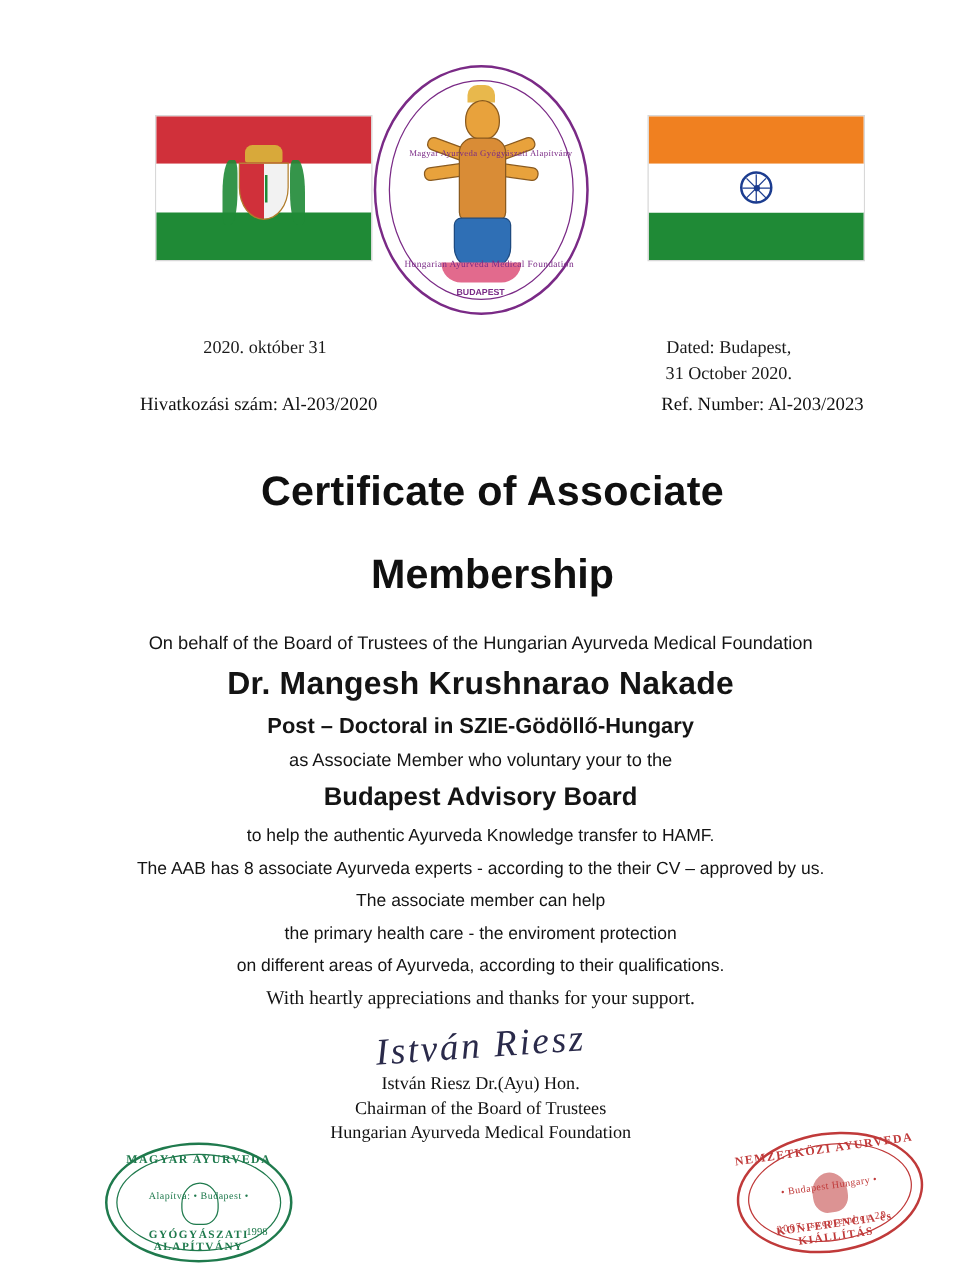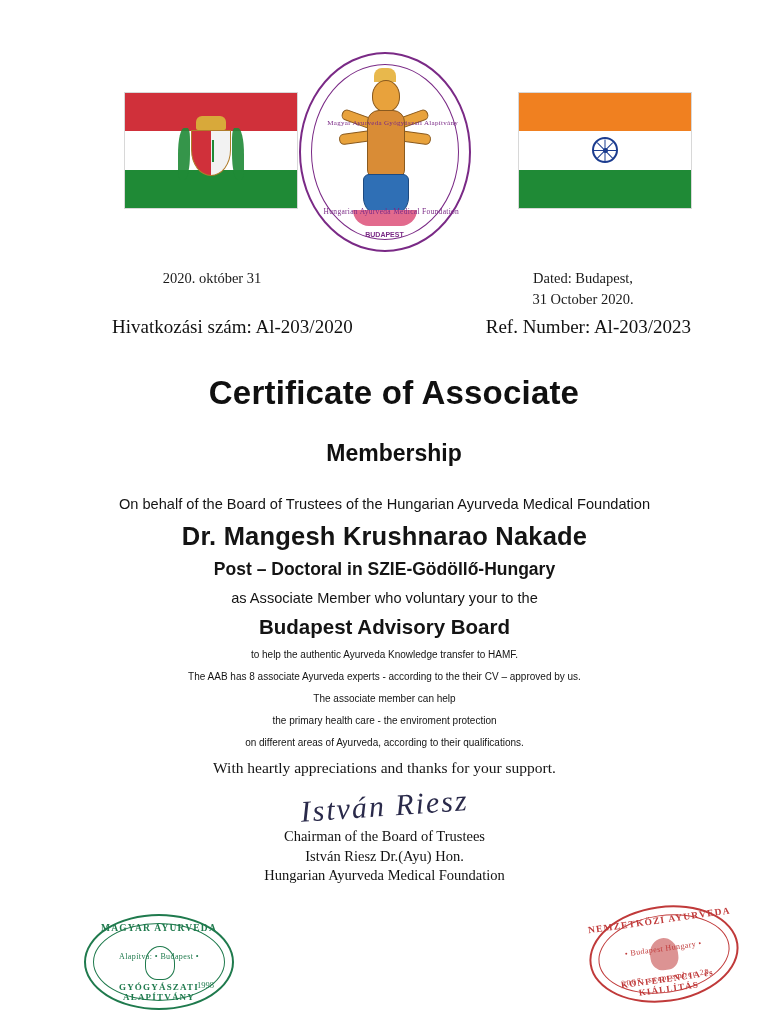--- a/index.html
+++ b/index.html
@@ -257,39 +257,39 @@
     top: 0;
     text-align: center;
     width: 220px;
     line-height: 1.45;
   }
   .refs {
     position: relative;
     margin-top: 56px;
     height: 24px;
     font-family: "Liberation Serif", serif;
-    font-size: 19px;
+    font-size: 15px;
   }
   .ref-left { position: absolute; left: 112px; }
   .ref-right { position: absolute; right: 78px; }
 
   
   .title-block {
     margin-top: 34px;
     text-align: center;
     padding-left: 19px;
   }
   .title-1 {
     font-size: 33px;
     font-weight: bold;
     letter-spacing: .2px;
     color: #101010;
   }
   .title-2 {
-    font-size: 23px;
+    font-size: 33px;
     font-weight: bold;
     margin-top: 28px;
     color: #101010;
   }
 
   
   .body-block {
     margin-top: 30px;
     text-align: center;
     font-size: 14.6px;
@@ -308,21 +308,21 @@
     font-size: 17.5px;
     font-weight: bold;
     margin-bottom: 16px;
   }
   .assoc-line { font-size: 14.6px; margin-bottom: 16px; }
   .board-line {
     font-size: 20.5px;
     font-weight: bold;
     margin-bottom: 16px;
   }
-  .small-line { font-size: 10px; margin-bottom: 15px; }
+  .small-line { font-size: 14px; margin-bottom: 15px; }
   .thanks-line {
     font-family: "Liberation Serif", serif;
     font-size: 15.5px;
     margin-top: 16px;
   }
 
   
   .sig-area {
     position: relative;
     margin-top: 8px;
@@ -478,22 +478,22 @@
     <p class="small-line">The AAB has 8 associate Ayurveda experts - according to the their CV – approved by us.</p>
     <p class="small-line">The associate member can help</p>
     <p class="small-line">the primary health care - the enviroment protection</p>
     <p class="small-line">on different areas of Ayurveda, according to their qualifications.</p>
     <p class="thanks-line">With heartly appreciations and thanks for your support.</p>
   </div>
 
   <div class="sig-area">
     <div class="signature">István Riesz</div>
     <div class="sig-names">
+      <div>István Riesz Dr.(Ayu) Hon.</div>
       <div>Chairman of the Board of Trustees</div>
-      <div>István Riesz Dr.(Ayu) Hon.</div>
       <div>Hungarian Ayurveda Medical Foundation</div>
     </div>
   </div>
 
   <div class="stamp stamp-left">
     <div class="stamp-ellipse"></div>
     <div class="stamp-ellipse inner"></div>
     <div class="stamp-center-icon"></div>
     <div class="stamp-txt st-top">MAGYAR  AYURVEDA</div>
     <div class="stamp-txt st-mid">Alapítva:            • Budapest •</div>

